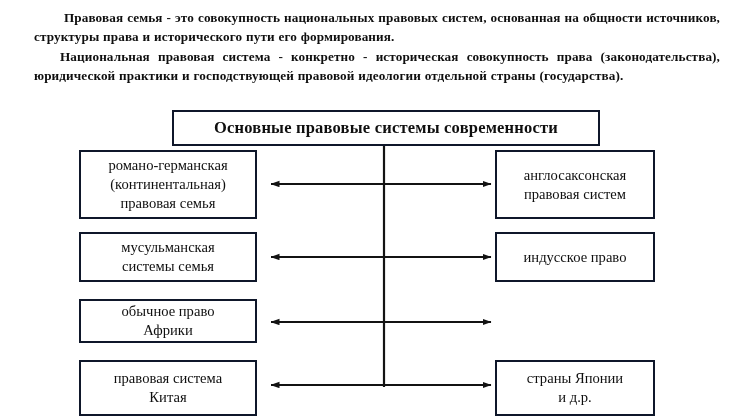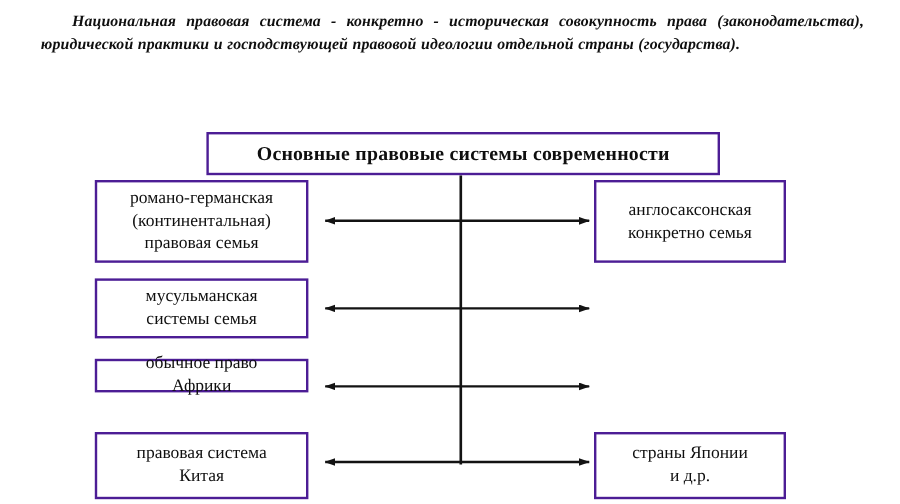--- a/index.html
+++ b/index.html
@@ -26,34 +26,34 @@
   .intro p {
     margin: 0 0 1px 0;
     font-size: 13.2px;
     line-height: 19px;
     font-weight: bold;
     text-align: justify;
     text-indent: 30px;
     letter-spacing: 0.1px;
     word-spacing: 0.4px;
   }
-  .intro p:last-child { text-indent: 26px; font-style: italic; }
+  .intro p:last-child { text-indent: 26px; }
 
   
   .diagram {
     position: absolute;
     left: 0;
     top: 104px;
     width: 750px;
     height: 316px;
   }
 
   .box {
     position: absolute;
-    border: 2px solid #4c1d95;
+    border: 2px solid #0f172a;
     background: #ffffff;
     box-sizing: border-box;
     display: flex;
     align-items: center;
     justify-content: center;
     text-align: center;
     z-index: 3;
   }
 
   .title-box {
@@ -72,36 +72,37 @@
     font-weight: normal;
     line-height: 19px;
   }
   .leaf-box .txt { padding: 0 6px; white-space: pre-line; }
 
   .left-box  { left: 79px;  width: 178px; }
   .right-box { left: 495px; width: 160px; }
 
   .row1-box { top: 46px;  height: 69px; }
   .row2-box { top: 128px; height: 50px; }
-  .row3-box { top: 195px; height: 28px; justify-content: center; }
+  .row3-box { top: 195px; height: 44px; justify-content: center; }
   .row4-box { top: 256px; height: 56px; }
 
   
   .connectors {
     position: absolute;
     left: 0; top: 0;
     width: 750px;
     height: 316px;
     z-index: 1;
   }
 </style>
 </head>
 <body>
 
 <div class="intro">
+  <p>Правовая семья - это совокупность национальных правовых систем, основанная на общности источников, структуры права и исторического пути его формирования.</p>
   <p>Национальная правовая система -  конкретно - историческая совокупность  права (законодательства), юридической практики и господствующей правовой идеологии отдельной страны (государства).</p>
 </div>
 
 <div class="diagram">
 
   <svg class="connectors" viewBox="0 0 750 316">
     <defs>
       <marker id="arrR" markerWidth="9" markerHeight="9" refX="8.5" refY="3.2" orient="auto" markerUnits="userSpaceOnUse">
         <path d="M0,0 L9,3.2 L0,6.4 z" fill="#131313"></path>
       </marker>
@@ -142,20 +143,23 @@
     <span class="txt">обычное право
 Африки</span>
   </div>
   <div class="box leaf-box left-box row4-box">
     <span class="txt">правовая система
 Китая</span>
   </div>
 
   <div class="box leaf-box right-box row1-box">
     <span class="txt">англосаксонская
-конкретно семья</span>
+правовая систем</span>
+  </div>
+  <div class="box leaf-box right-box row2-box">
+    <span class="txt">индусское право</span>
   </div>
   <div class="box leaf-box right-box row4-box">
     <span class="txt">страны Японии
 и д.р.</span>
   </div>
 
 </div>
 
 </body></html>

